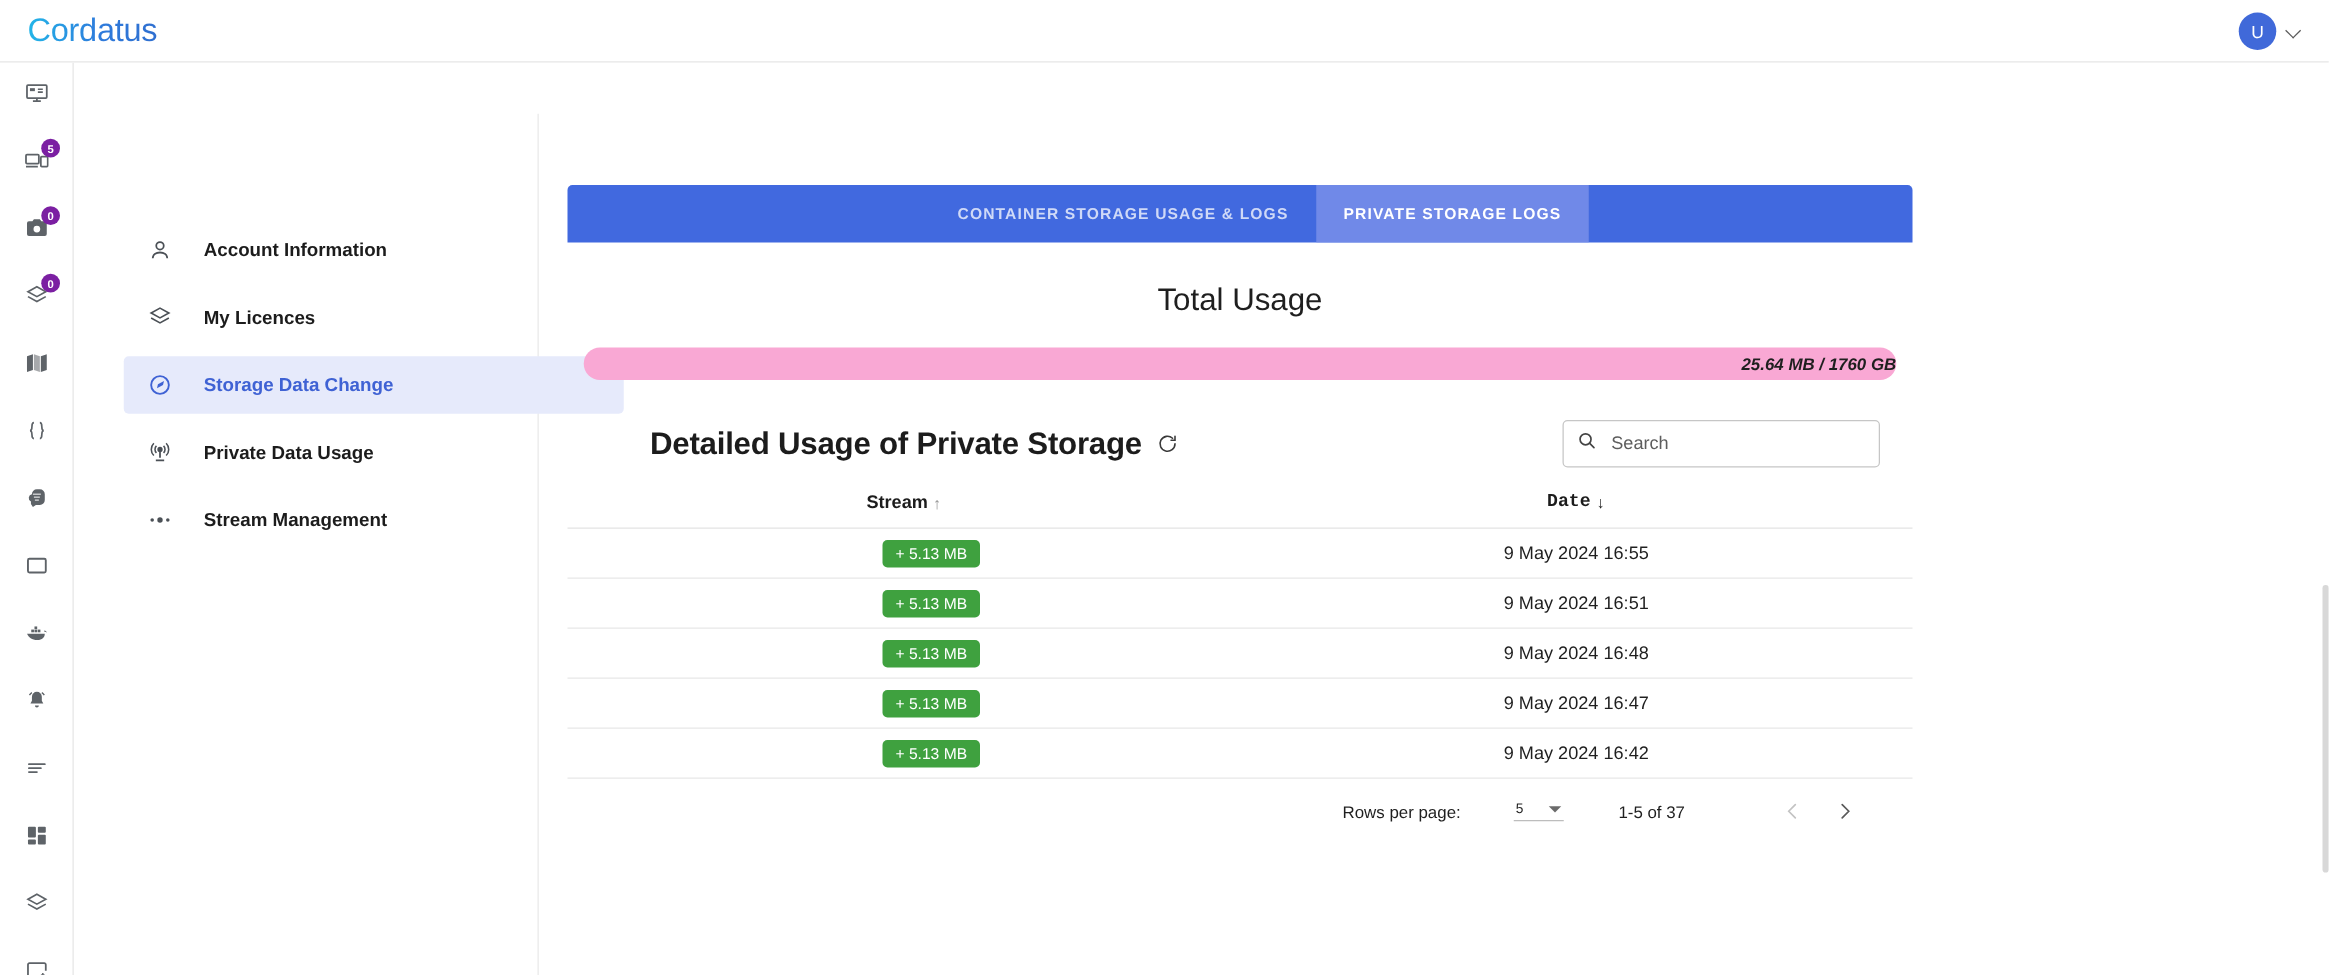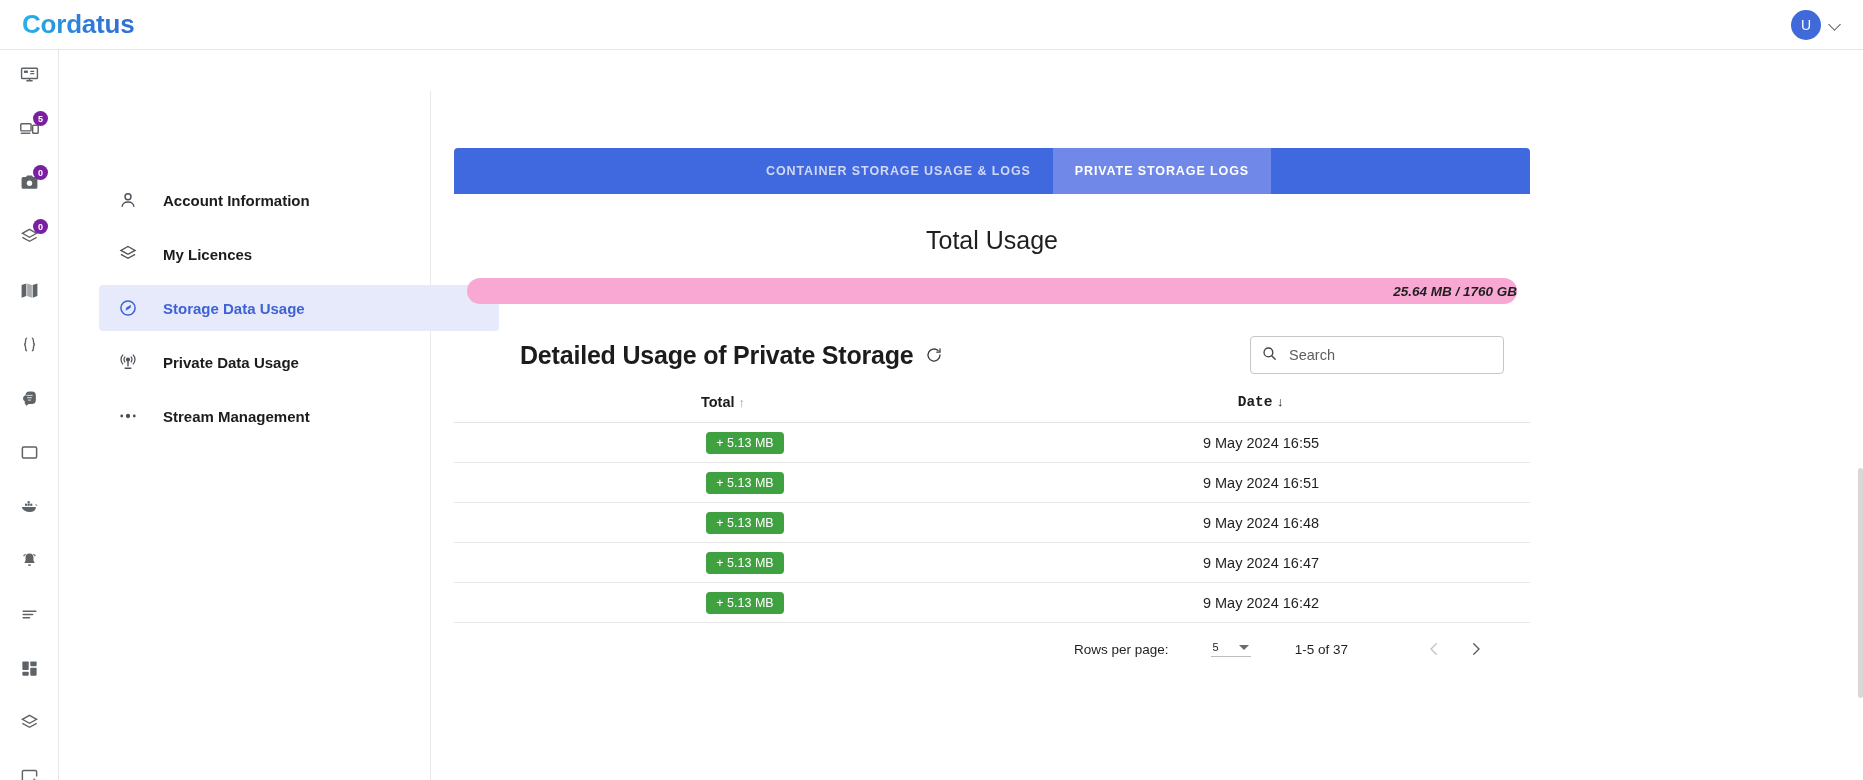--- a/index.html
+++ b/index.html
@@ -17,21 +17,21 @@
     position: absolute; top: 0; left: 0;
     width: 1863px; height: 50px;
     background: #ffffff;
     border-bottom: 1px solid #e6e6e6;
     display: flex; align-items: center;
     z-index: 20;
   }
   .brand {
     margin-left: 22px;
     font-size: 26px;
-    font-weight: 700;
+    font-weight: 400;
     letter-spacing: -0.2px;
     background: linear-gradient(90deg, #22b5e8 0%, #2e7bdc 55%, #2f6fd0 100%);
     -webkit-background-clip: text;
     background-clip: text;
     color: transparent;
   }
   .topbar-right {
     position: absolute; right: 20px; top: 0; height: 50px;
     display: flex; align-items: center; gap: 8px;
   }
@@ -464,21 +464,21 @@
       <span>My Licences</span>
     </div>
 
     <div class="nav-item active">
       <span class="nav-ico">
         <svg width="20" height="20" viewBox="0 0 24 24" fill="none" stroke="currentColor" stroke-width="1.8">
           <circle cx="12" cy="12" r="8.5"></circle>
           <path d="M15.8 8.2L10 11.3l-.9 3.9 5.8-3.1.9-3.9z" fill="currentColor" stroke="none"></path>
         </svg>
       </span>
-      <span>Storage Data Usage</span>
+      <span>Storage Data Change</span>
     </div>
 
     <div class="nav-item">
       <span class="nav-ico">
         <svg width="20" height="20" viewBox="0 0 24 24" fill="none" stroke="currentColor" stroke-width="1.5">
           <circle cx="12" cy="9" r="1.8" fill="currentColor"></circle>
           <path d="M8.6 5.6a4.8 4.8 0 0 0 0 6.8M15.4 5.6a4.8 4.8 0 0 1 0 6.8"></path>
           <path d="M6.1 3.1a8.3 8.3 0 0 0 0 11.8M17.9 3.1a8.3 8.3 0 0 1 0 11.8"></path>
           <path d="M12 11v6M8 19.5h8" stroke-width="1.7"></path>
         </svg>
@@ -535,21 +535,21 @@
 
     <table class="usage-table">
       <colgroup>
           <col style="width:50%">
           <col style="width:50%">
         </colgroup>
       <thead>
         <tr>
           <th class="col-usage">
             <span class="sortwrap">
-              <span>Total</span>
+              <span>Stream</span>
               <span class="arrow-up">↑</span>
             </span>
           </th>
           <th class="col-date">
             <span class="sortwrap">
               <span>Date</span>
               <span class="arrow-dn">↓</span>
             </span>
           </th>
         </tr>

